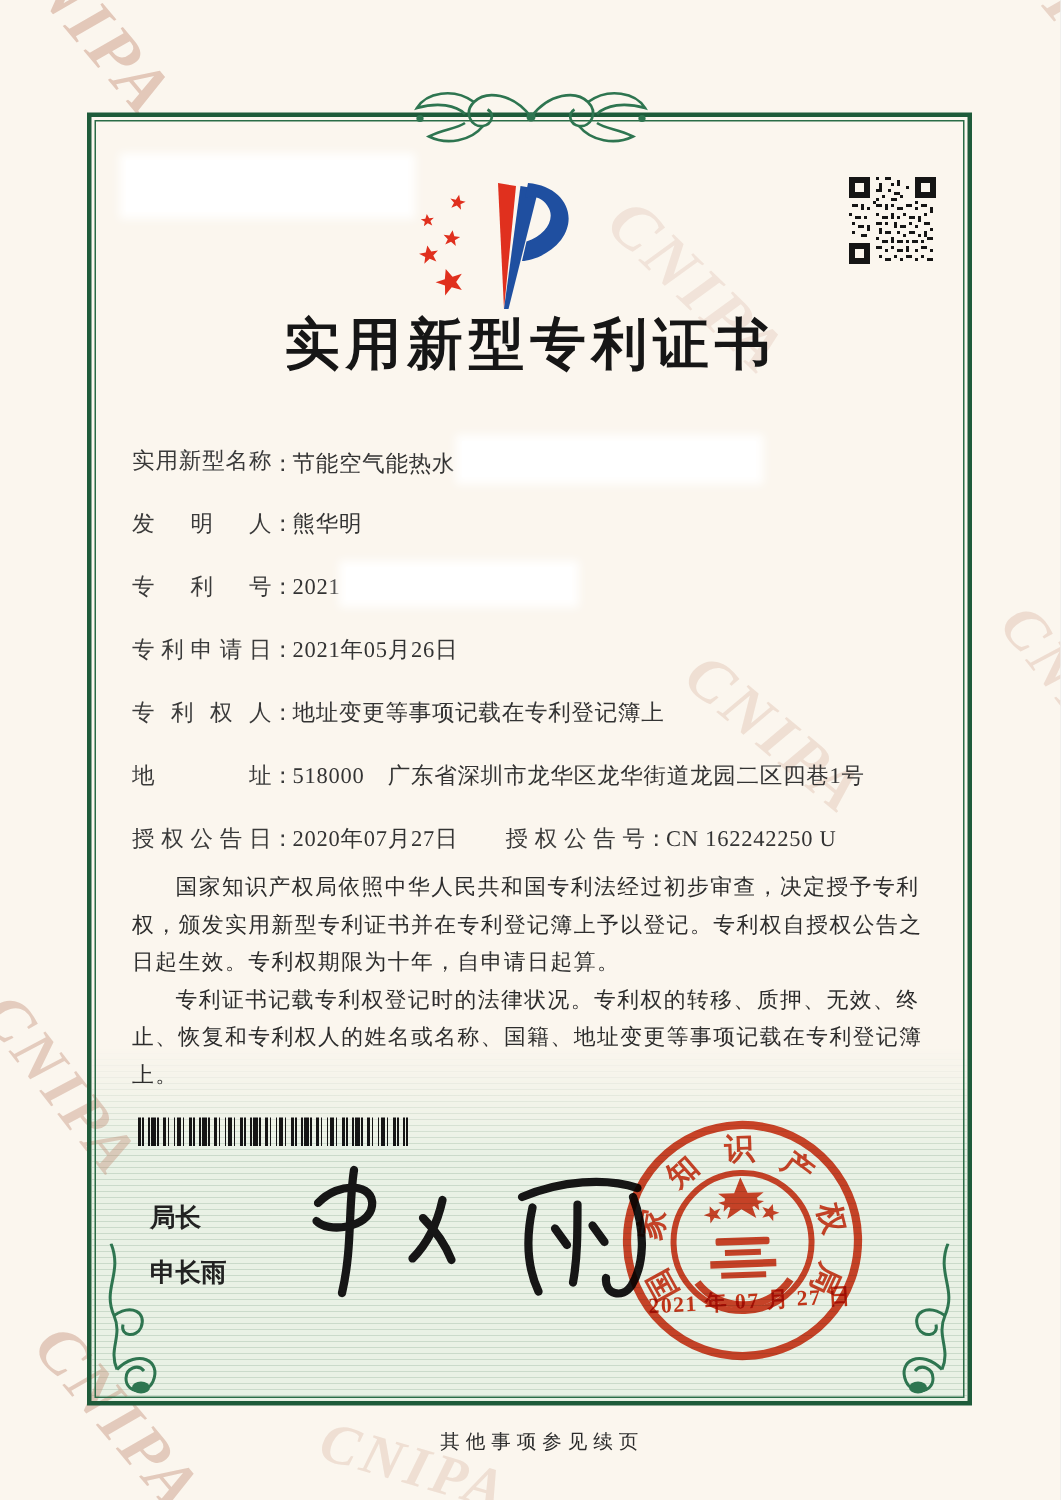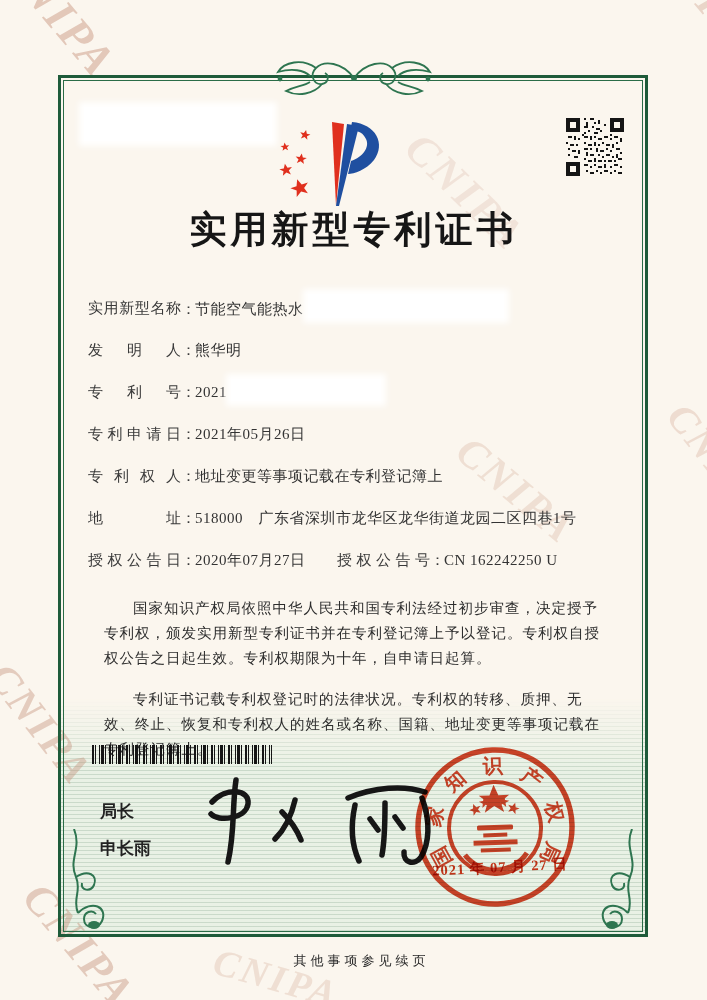--- a/index.html
+++ b/index.html
@@ -34,21 +34,21 @@
   .f-row{position:relative;height:28px;line-height:28px;margin-bottom:14px;white-space:nowrap;}
   .f-label{display:inline-block;width:93px;text-align:justify;text-align-last:justify;
            font-weight:500;vertical-align:top;}
   .f-colon{display:inline-block;width:14px;font-weight:500;}
   .f-value{font-weight:500;color:#333;letter-spacing:.5px;}
   .inline-redact{display:inline-block;vertical-align:-4px;margin-left:4px;}
   .grp2{position:absolute;left:249px;top:0;}
   
   .body-text{position:absolute;left:88px;top:580px;width:534px;z-index:4;font-size:14.5px;
              line-height:1.72;letter-spacing:1px;color:#2d2d2d;}
-  .body-text p{margin:16px;text-indent:2em;}
+  .body-text p{margin:0;text-indent:2em;}
   
   .barcode{position:absolute;left:92px;top:745px;width:180px;height:19px;z-index:4;
     background-image:repeating-linear-gradient(90deg,#151515 0 2px,transparent 2px 3px,
       #151515 3px 4px,transparent 4px 7px,#151515 7px 8px,transparent 8px 9px,
       #151515 9px 12px,transparent 12px 13px,#151515 13px 14px,transparent 14px 17px);}
   .officer{position:absolute;left:100px;z-index:5;font-family:"Liberation Sans","DejaVu Sans",sans-serif;
            font-size:17px;font-weight:600;color:#222;}
   .officer.title{top:800px;}
   .officer.name{top:837px;}
   .signature{position:absolute;left:198px;top:772px;z-index:5;}

